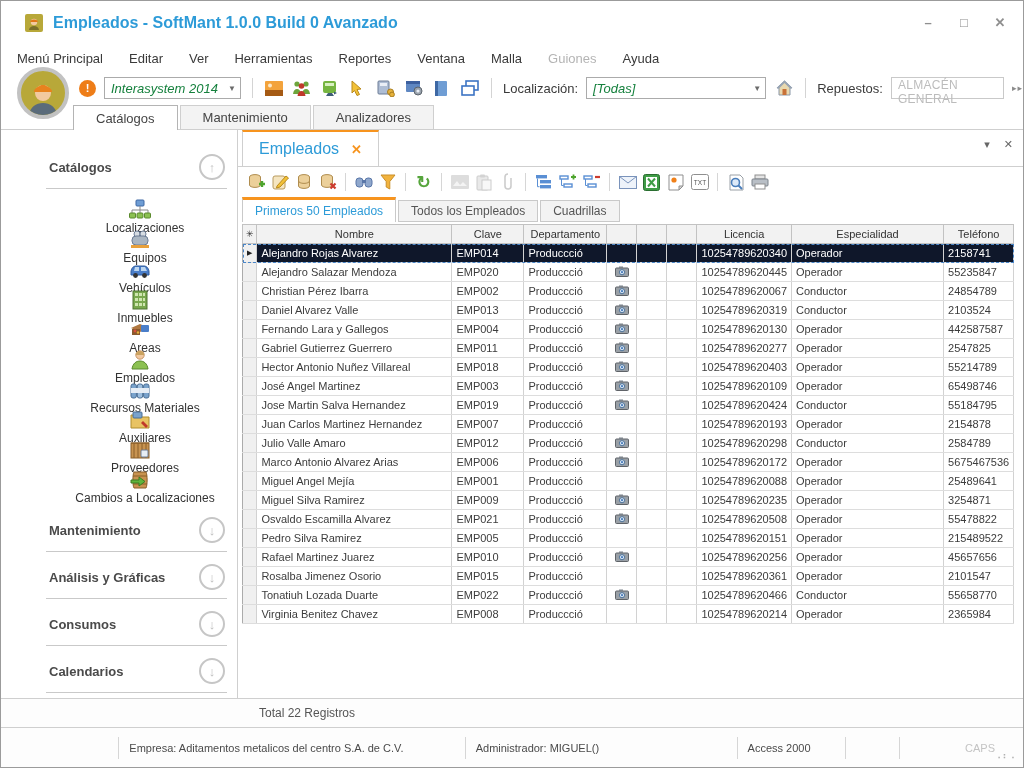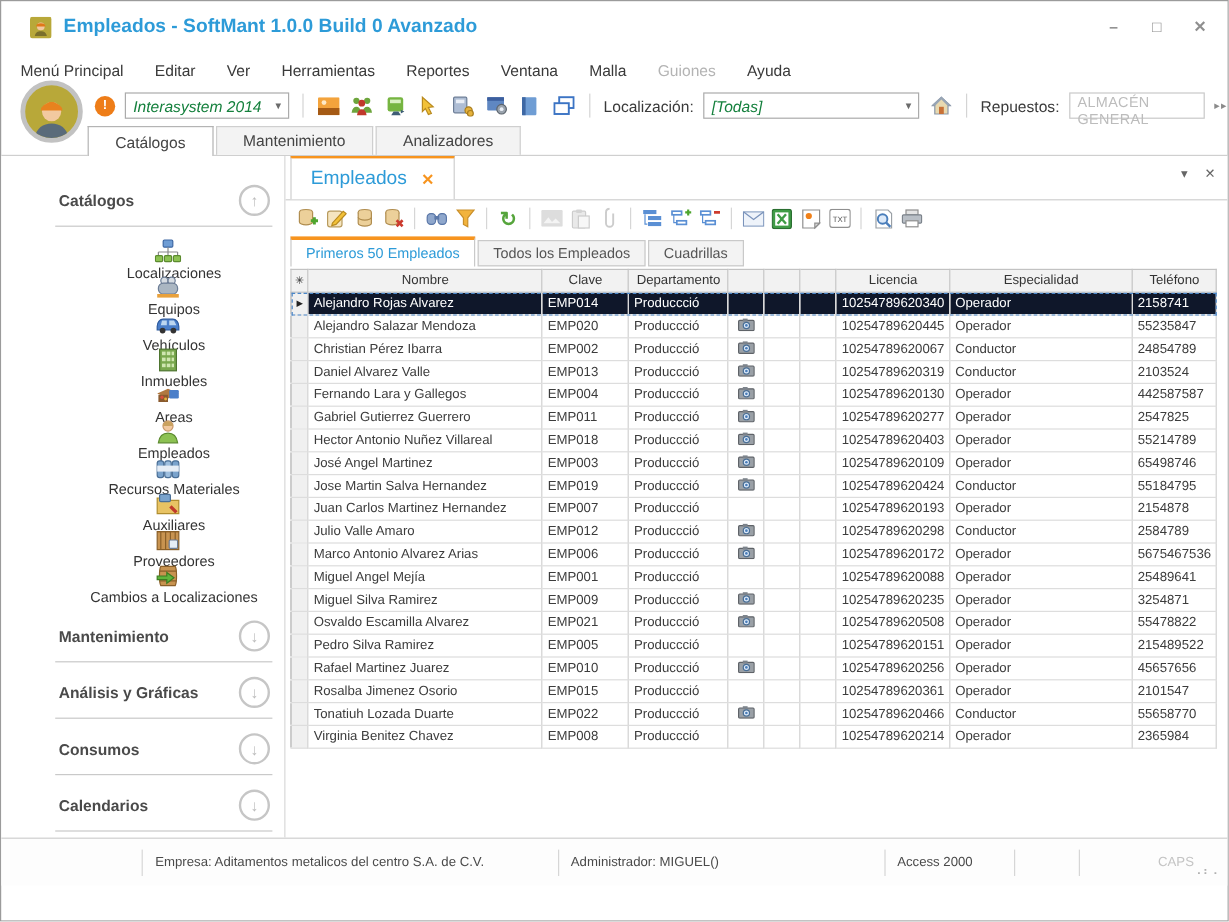--- a/index.html
+++ b/index.html
@@ -877,20 +877,23 @@
                 <td class="c-esp">Operador</td>
                 <td class="c-tel">2365984</td>
               </tr>
             </tbody>
         </table>
       </div>
       <div style="flex:1"></div>
     </div>
   </div>
 
+  <div class="total-strip">
+    <span>Total 22 Registros</span>
+  </div>
 
   <div class="statusbar">
     <div class="sb-cell sb-spacer"></div>
     <div class="sb-cell empresa">Empresa: Aditamentos metalicos del centro S.A. de C.V.</div>
     <div class="sb-cell admin">Administrador: MIGUEL()</div>
     <div class="sb-cell db">Access 2000</div>
     <div class="sb-cell e1"></div>
     <div class="sb-cell e2"></div>
     <div class="sb-cell sb-caps" style="border-left:none;margin-left:auto;margin-right:20px;">CAPS</div>
     <span class="grip">⠠⠆⠄</span>

